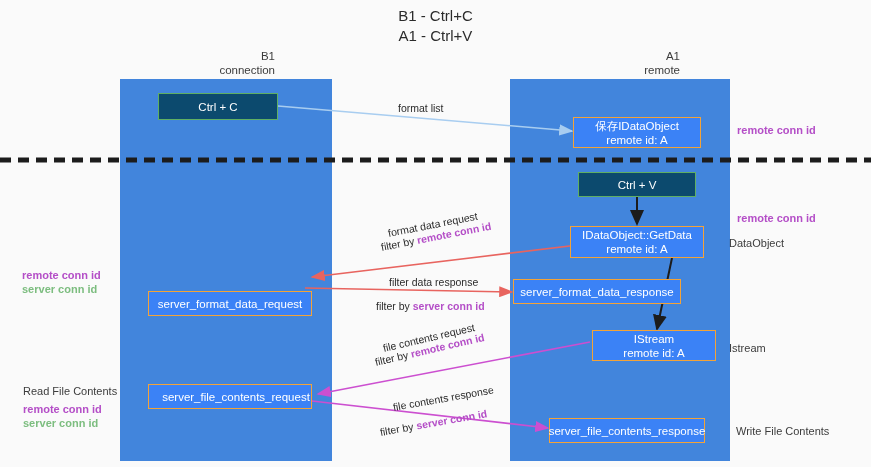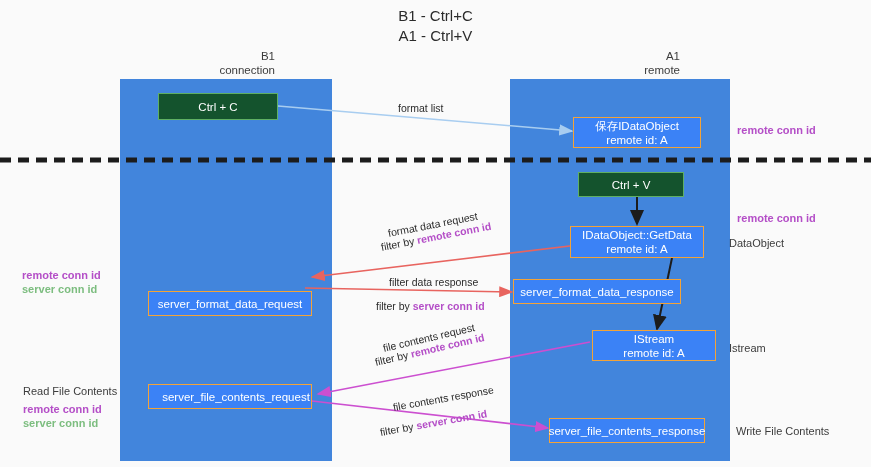--- a/index.html
+++ b/index.html
@@ -22,21 +22,21 @@
     position:absolute;text-align:right;font-size:11.5px;line-height:14px;color:#3c3c3c;
   }
 
   .lane{position:absolute;background:#4285dc;}
 
   .node{
     position:absolute;box-sizing:border-box;
     display:flex;flex-direction:column;align-items:center;justify-content:center;
     color:#ffffff;font-size:11.5px;line-height:14px;text-align:center;
   }
-  .node.green{background:#14532d;border:1px solid #5faf63;}
+  .node.green{background:#0c4a6e;border:1px solid #5faf63;}
   .node.orange{background:#3b82f6;border:1px solid #f3a338;}
   .node .l2{font-size:11.5px;}
 
   .side-label{
     position:absolute;font-size:11px;line-height:14px;color:#3c3c3c;
   }
   .side-label.purple{color:#b44ec7;font-weight:bold;}
   .side-label.green{color:#7cbd7f;font-weight:bold;}
 
   .edge-label{
@@ -107,21 +107,21 @@
 
   <div class="node green" style="left:158px;top:93px;width:120px;height:27px;">
     <div>Ctrl + C</div>
   </div>
 
   <div class="node orange" style="left:573px;top:117px;width:128px;height:31px;">
     <div>保存IDataObject</div>
     <div class="l2">remote id: A</div>
   </div>
 
-  <div class="node green" style="left:578px;top:172px;width:106px;height:25px;">
+  <div class="node green" style="left:578px;top:172px;width:118px;height:25px;">
     <div>Ctrl + V</div>
   </div>
 
   <div class="node orange" style="left:570px;top:226px;width:134px;height:32px;">
     <div>IDataObject::GetData</div>
     <div class="l2">remote id: A</div>
   </div>
 
   <div class="node orange" style="left:592px;top:330px;width:124px;height:31px;">
     <div>IStream</div>

